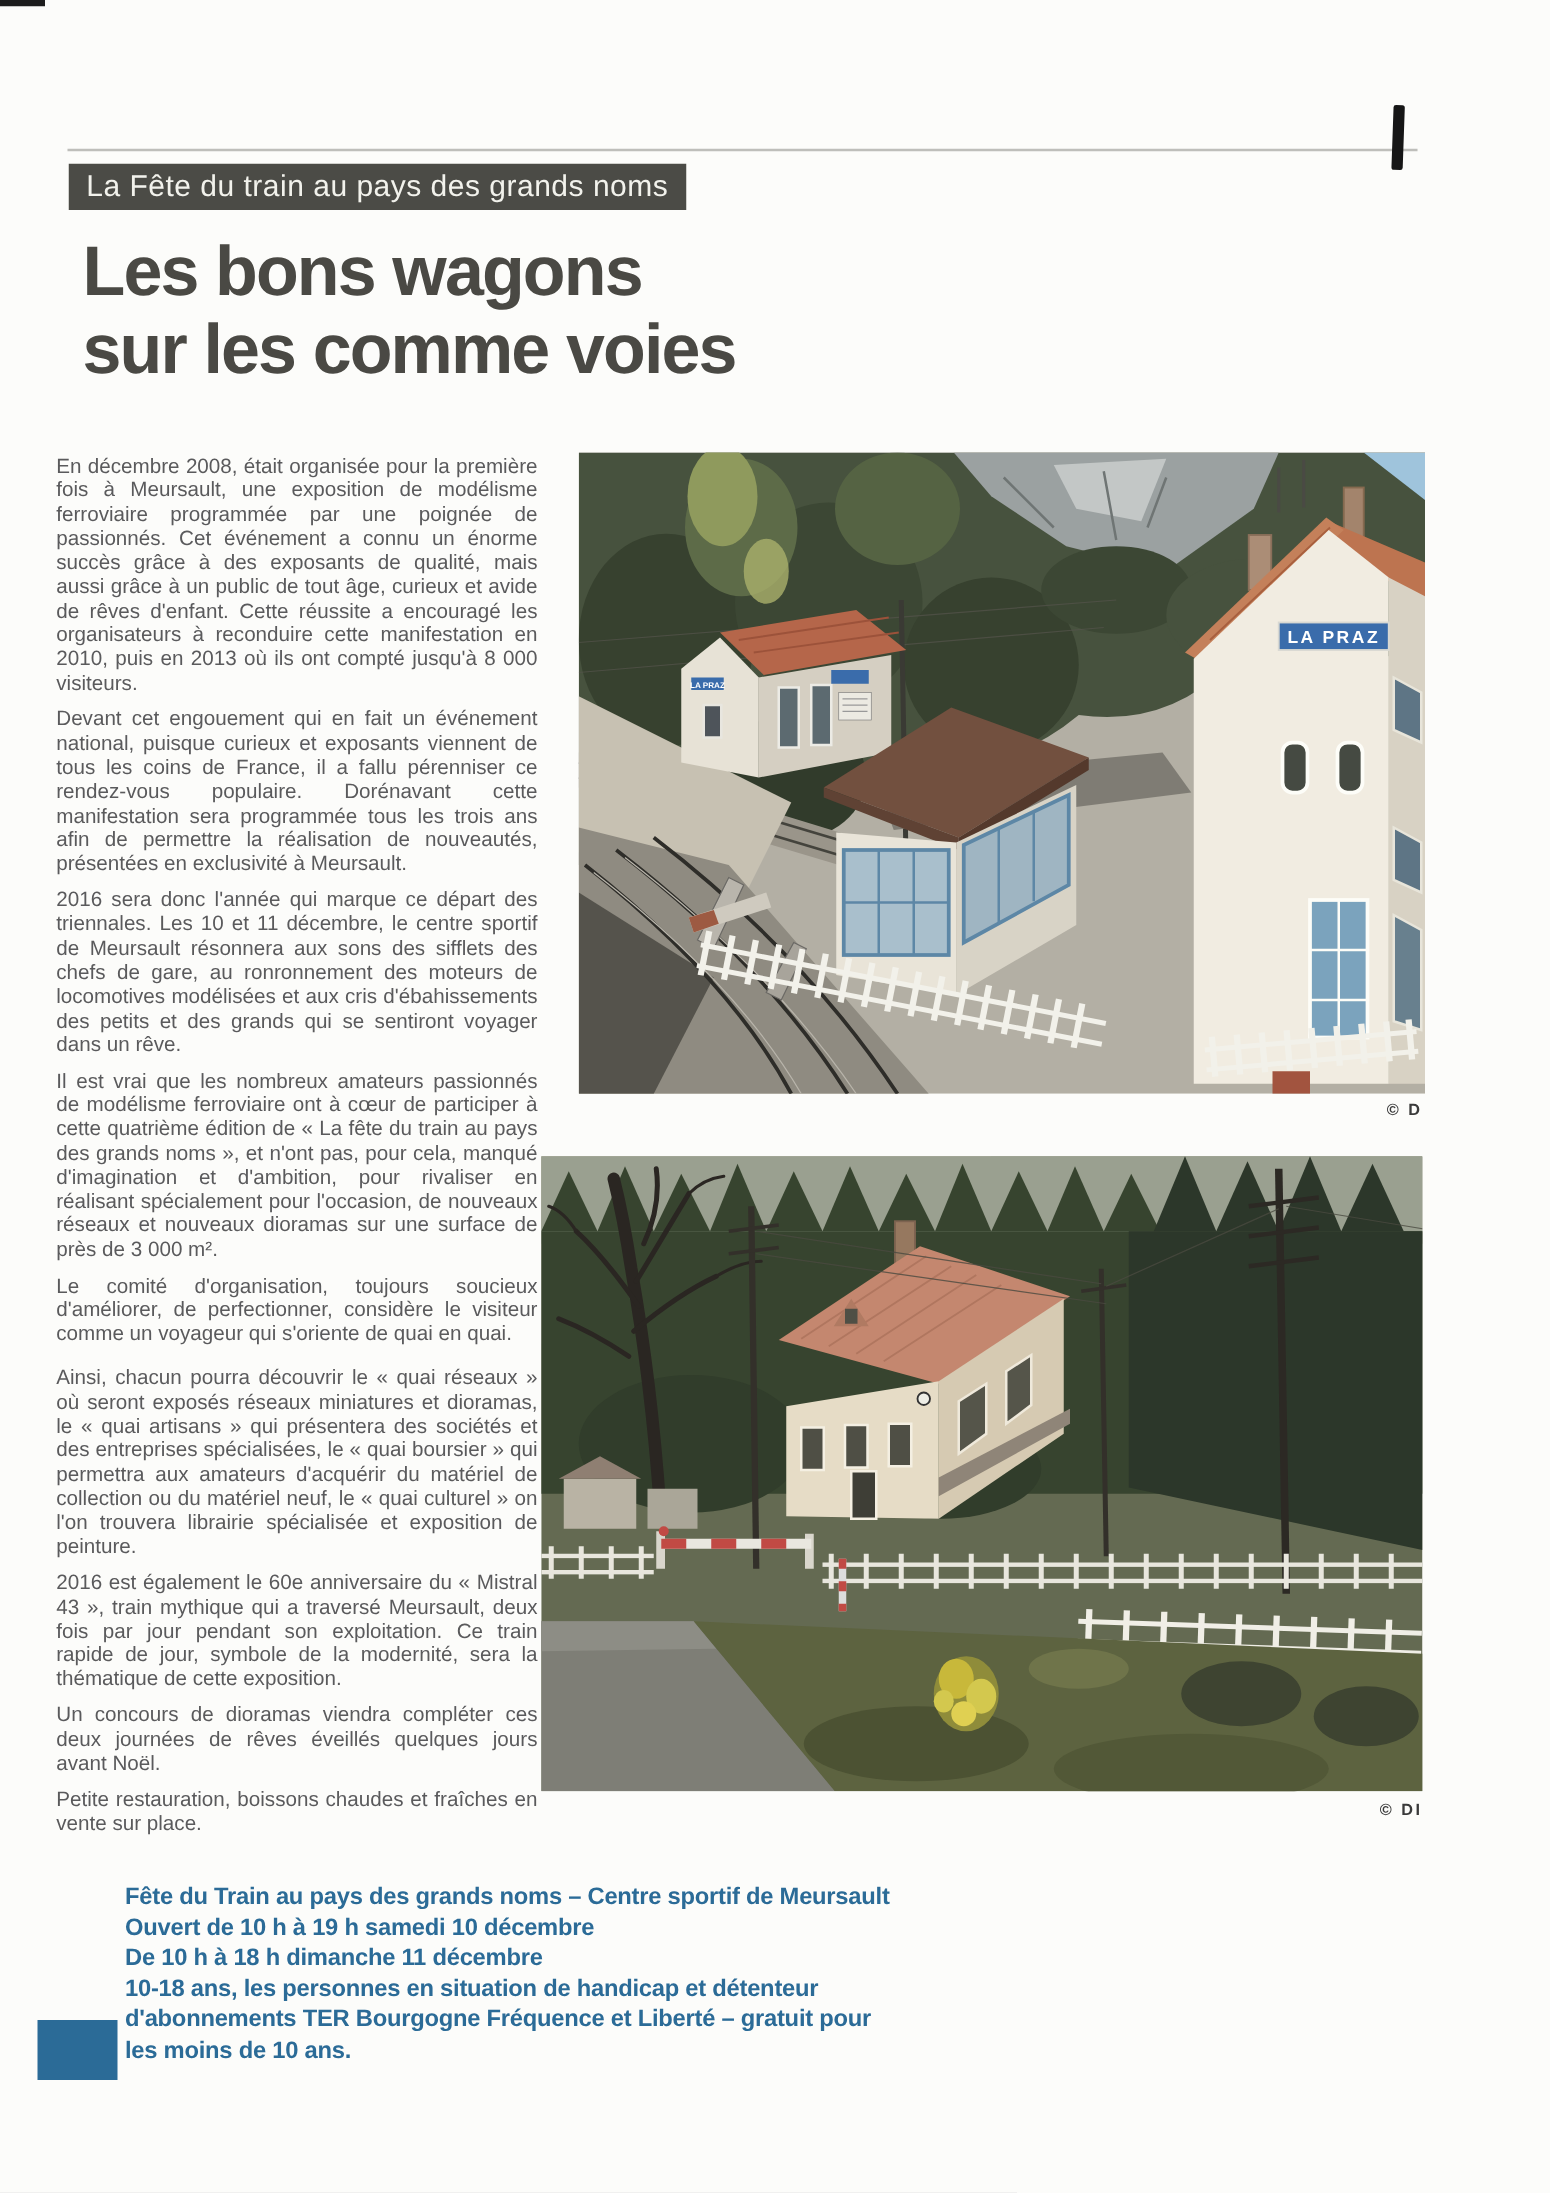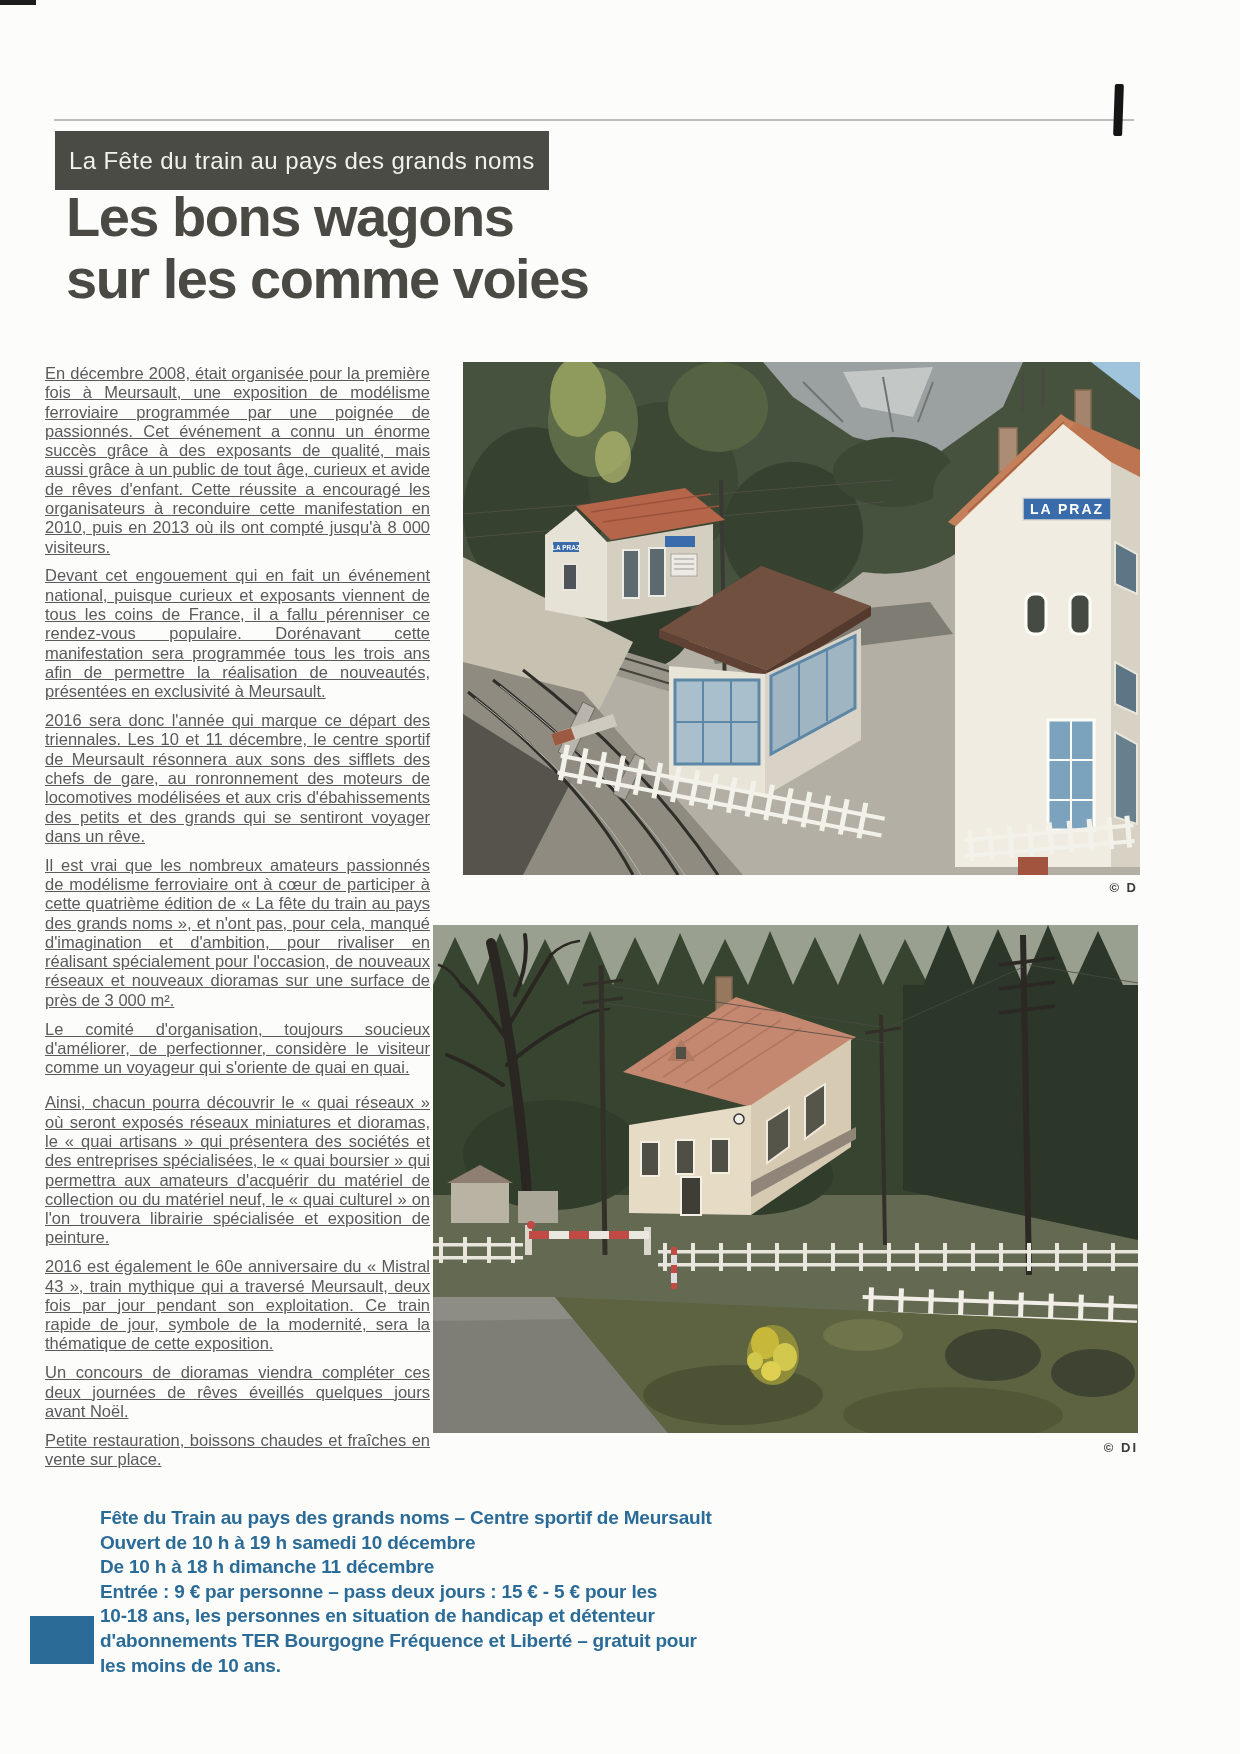--- a/index.html
+++ b/index.html
@@ -8,35 +8,34 @@
     background:#fcfcfa;overflow:hidden;
     font-family:"Liberation Sans",sans-serif;
   }
   
   .artifact-topline{position:absolute;left:54px;top:119px;width:1080px;height:2px;background:#a9a9a4;opacity:.75;}
   .artifact-dash{position:absolute;left:1114px;top:84px;width:9px;height:52px;background:#161616;transform:rotate(2deg);border-radius:2px;}
   .artifact-corner{position:absolute;left:0;top:0;width:36px;height:5px;background:#1c1c1c;}
   
   .kicker{
     position:absolute;left:55px;top:131px;height:37px;
-    display:inline-flex;align-items:center;padding:11px 14px;
+    display:inline-flex;align-items:center;padding:0 14px;
     background:#4b4b46;color:#f2f2ec;font-size:24px;letter-spacing:.4px;white-space:nowrap;
   }
   
   .headline{
     position:absolute;left:50px;top:170px;margin:16px;
     font-size:56px;line-height:62px;font-weight:700;
     color:#4a4944;letter-spacing:-1.5px;
   }
   
   .article{
     position:absolute;left:45px;top:364px;width:385px;
     font-size:16.5px;line-height:19.3px;color:#5a5a5c;
     text-align:justify;
-    text-decoration:underline;
   }
   .article p{margin:0 0 9.5px 0;}
   .article p.no-gap{margin-bottom:16px;}
   
   .photo{position:absolute;display:block;}
   .photo-top{left:463px;top:362px;width:677px;height:513px;}
   .photo-bottom{left:433px;top:925px;width:705px;height:508px;}
   .photo-credit{
     position:absolute;font-size:13px;font-weight:700;color:#3a3a3a;
     letter-spacing:2px;text-align:right;width:110px;
@@ -357,19 +356,18 @@
       <ellipse cx="322" cy="436" rx="8" ry="9" fill="#d3c84e"></ellipse>
     </g>
   </svg>
   <div class="photo-credit credit-bottom">© DI</div>
 
   <div class="accent-square"></div>
   <div class="info-box">
     <div class="info-line">Fête du Train au pays des grands noms – Centre sportif de Meursault</div>
     <div class="info-line">Ouvert de 10 h à 19 h samedi 10 décembre</div>
     <div class="info-line">De 10 h à 18 h dimanche 11 décembre</div>
-    <div class="info-line">Entrée : 9 € par personne – pass deux jours : 15 € - 5 € pour les</div>
     <div class="info-line">10-18 ans, les personnes en situation de handicap et détenteur</div>
     <div class="info-line">d'abonnements TER Bourgogne Fréquence et Liberté – gratuit pour</div>
     <div class="info-line">les moins de 10 ans.</div>
   </div>
 
 </div>
 
 </body></html>

